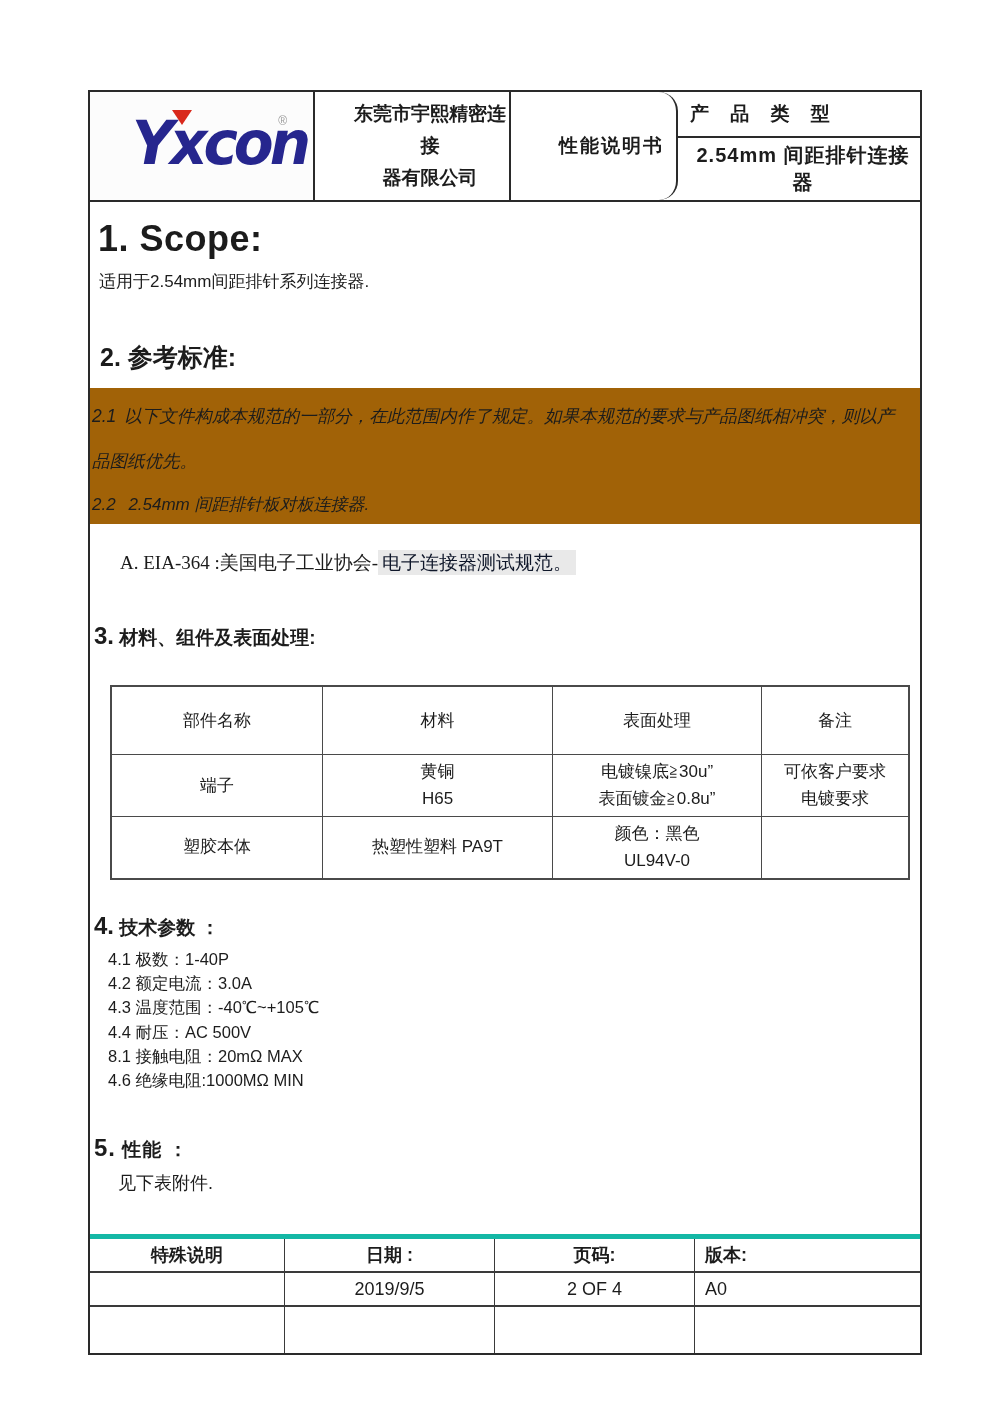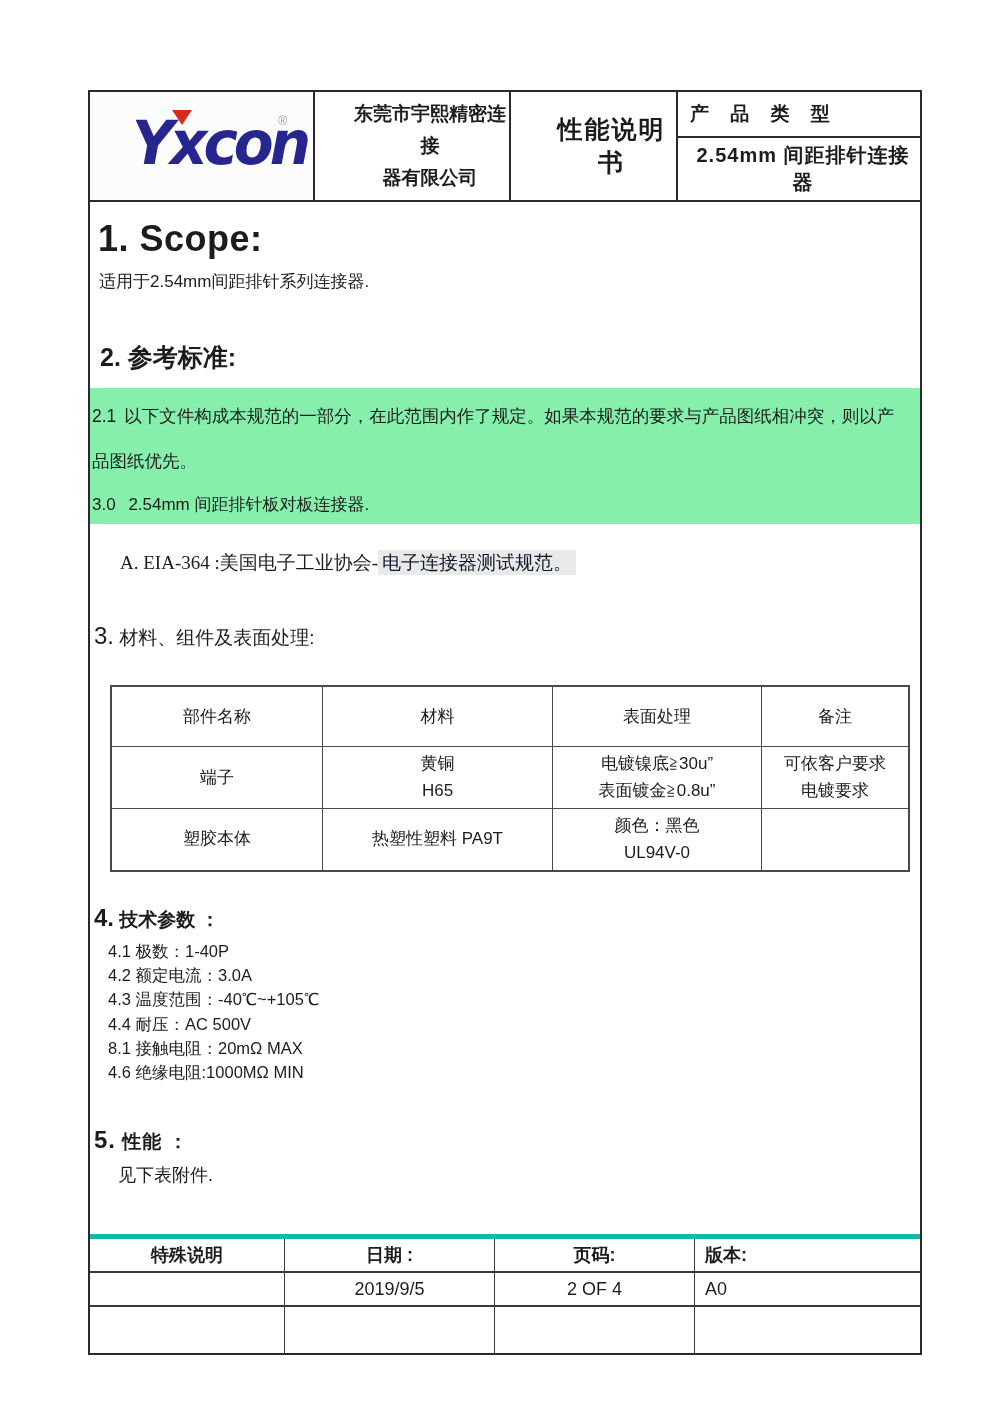--- a/index.html
+++ b/index.html
@@ -26,53 +26,53 @@
     font-size:58px; color:#26268e; letter-spacing:-4px; line-height:1;
     transform:scaleY(1.05); padding-bottom:6px;
   }
   .logo-reg { position:absolute; top:22px; right:26px; font-size:12px; color:#9a9a9a; font-style:normal; }
   .logo-tri {
     position:absolute; left:82px; top:18px; width:0; height:0;
     border-left:10px solid transparent; border-right:10px solid transparent;
     border-top:15px solid #d9291c;
   }
   .company { font-size:19px; font-weight:700; line-height:1.7; white-space:pre-line; }
-  .doctype { font-size:25px; font-weight:700; letter-spacing:2px; }
+  .doctype { font-size:19px; font-weight:700; letter-spacing:2px;border-radius:19px; }
   .ptype-col { display:grid; grid-template-rows:46px 1fr; }
   .ptype-top {
     border-bottom:2px solid #2a2a2a; display:flex; align-items:center;
     padding-left:12px; font-size:19px; font-weight:700; letter-spacing:8px;
   }
   .ptype-bottom { display:flex; align-items:center; padding-left:8px; font-size:20px; font-weight:700; letter-spacing:1px; }
   
   .content { position:relative; height:1016px; padding:0; }
   .s1-title { margin:16px 0 0 8px; font-size:36px; font-weight:800; letter-spacing:0.5px; }
   .s1-body { margin:10px 0 0 9px; font-size:17px; }
   .s2-title { margin:48px 0 0 10px; font-size:25px; font-weight:800; }
-  .s2-block { margin-top:14px; background:#86efac; padding:6px 4px 8px 2px; }
+  .s2-block { margin-top:14px; background:#a16207; padding:6px 4px 8px 2px;font-style:italic; }
   .s2-item-1 { font-size:17.5px; line-height:2.55; padding-right:6px; }
   .s2-item-2 { font-size:17px; margin-top:10px; }
   .s2-num { padding-right:8px; }
   .note-line { margin:26px 0 0 30px; font-size:19px; font-family:"Liberation Serif", serif; }
   .note-hl { background:#e9e9e9; color:#0f172a; padding:2px 4px; }
-  .s3-title { margin:46px 0 0 4px; font-size:19px; font-weight:400; }
+  .s3-title { margin:46px 0 0 4px; font-size:19px; font-weight:700; }
   .s3-title .big-num { font-size:24px; }
   
   .mat-table {
     margin:34px 0 0 20px; width:800px; border:2px solid #4a4a4a;
     display:grid; grid-template-columns:211px 230px 209px 1fr;
   }
   .mcell {
     border-right:1px solid #4a4a4a; border-bottom:1px solid #4a4a4a;
     display:flex; align-items:center; justify-content:center; text-align:center;
     font-size:17px; line-height:1.55; white-space:pre-line; padding:4px 2px;
   }
   .mcell.col4 { border-right:none; }
   .mcell.rlast { border-bottom:none; }
-  .mrow-head { height:60px; }
+  .mrow-head { height:68px; }
   .mrow-1 { min-height:62px; }
   .mrow-2 { min-height:56px; }
   
   .s4-title { margin:32px 0 0 4px; font-size:19px; font-weight:800; }
   .s4-title .big-num { font-size:24px; }
   .s4-list { list-style:none; margin:6px 0 0 18px; }
   .s4-list li { font-size:16.5px; line-height:1.47; }
   
   .s5-title { margin:42px 0 0 4px; font-size:19px; font-weight:800; letter-spacing:1px; }
   .s5-title .big-num { font-size:24px; }
@@ -116,21 +116,21 @@
 
       <div class="s1-title">1. Scope:</div>
       <div class="s1-body">适用于2.54mm间距排针系列连接器.</div>
 
       <div class="s2-title">2.  参考标准:</div>
       <div class="s2-block">
         <div class="s2-item-1">
           <span class="s2-num">2.1</span><span>以下文件构成本规范的一部分，在此范围内作了规定。如果本规范的要求与产品图纸相冲突，则以产品图纸优先。</span>
         </div>
         <div class="s2-item-2">
-          <span class="s2-num">3.0</span>&nbsp;<span>2.54mm 间距排针板对板连接器.</span>
+          <span class="s2-num">2.2</span>&nbsp;<span>2.54mm 间距排针板对板连接器.</span>
         </div>
       </div>
       <div class="note-line">
         <span>A.  EIA-364 :美国电子工业协会-</span><span class="note-hl">电子连接器测试规范。</span>
       </div>
 
       <div class="s3-title">
         <span class="big-num">3.</span>&nbsp;<span>材料、组件及表面处理:</span>
       </div>
 

